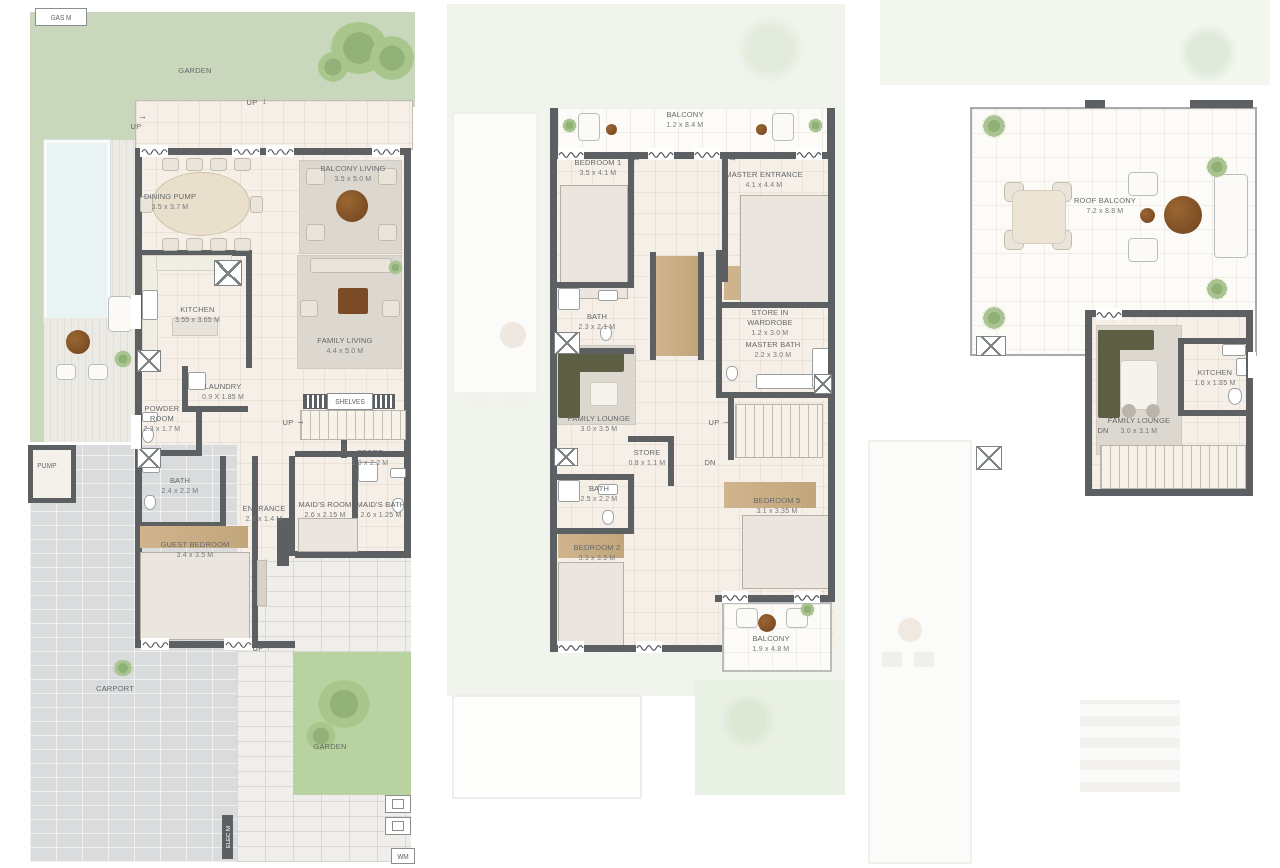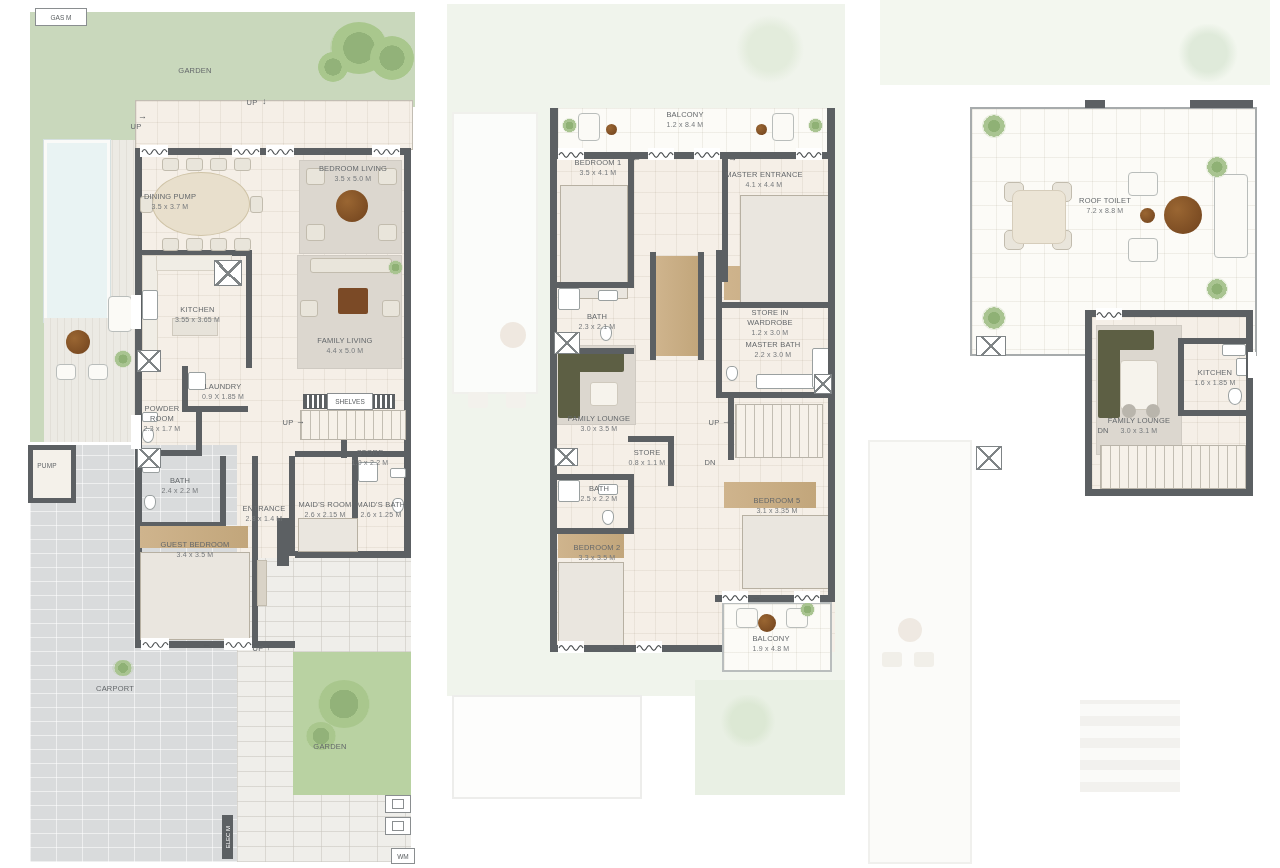--- a/index.html
+++ b/index.html
@@ -245,21 +245,21 @@
       </div>
     <div class="box" style="left:391px;top:848px;width:22px;height:14px">
         <span>WM</span>
       </div>
 
     <div class="lbl" style="left:130px;top:192px;width:80px">
         <div>DINING PUMP</div>
         <div class="d">3.5 x 3.7 M</div>
       </div>
     <div class="lbl" style="left:308px;top:164px;width:90px">
-        <div>BEDROOM LIVING</div>
+        <div>BALCONY LIVING</div>
         <div class="d">3.5 x 5.0 M</div>
       </div>
     <div class="lbl" style="left:160px;top:305px;width:75px">
         <div>KITCHEN</div>
         <div class="d">3.55 x 3.65 M</div>
       </div>
     <div class="lbl" style="left:305px;top:336px;width:80px">
         <div>FAMILY LIVING</div>
         <div class="d">4.4 x 5.0 M</div>
       </div>
@@ -549,21 +549,21 @@
         <svg width="27" height="10" viewBox="0 0 27 10">
           <use href="#wv"></use>
         </svg>
       </div>
     <div class="arrow" style="left:1148px;top:311px"><span>←</span></div>
 
     <div class="stv" style="left:1100px;top:445px;width:145px;height:42px"></div>
     <div class="lbl" style="left:1092px;top:426px;width:22px"><span>DN</span></div>
 
     <div class="lbl" style="left:1055px;top:196px;width:100px">
-        <div>ROOF TOILET</div>
+        <div>ROOF BALCONY</div>
         <div class="d">7.2 x 8.8 M</div>
       </div>
     <div class="lbl" style="left:1094px;top:416px;width:90px">
         <div>FAMILY LOUNGE</div>
         <div class="d">3.0 x 3.1 M</div>
       </div>
     <div class="lbl" style="left:1186px;top:368px;width:58px">
         <div>KITCHEN</div>
         <div class="d">1.6 x 1.85 M</div>
       </div>

